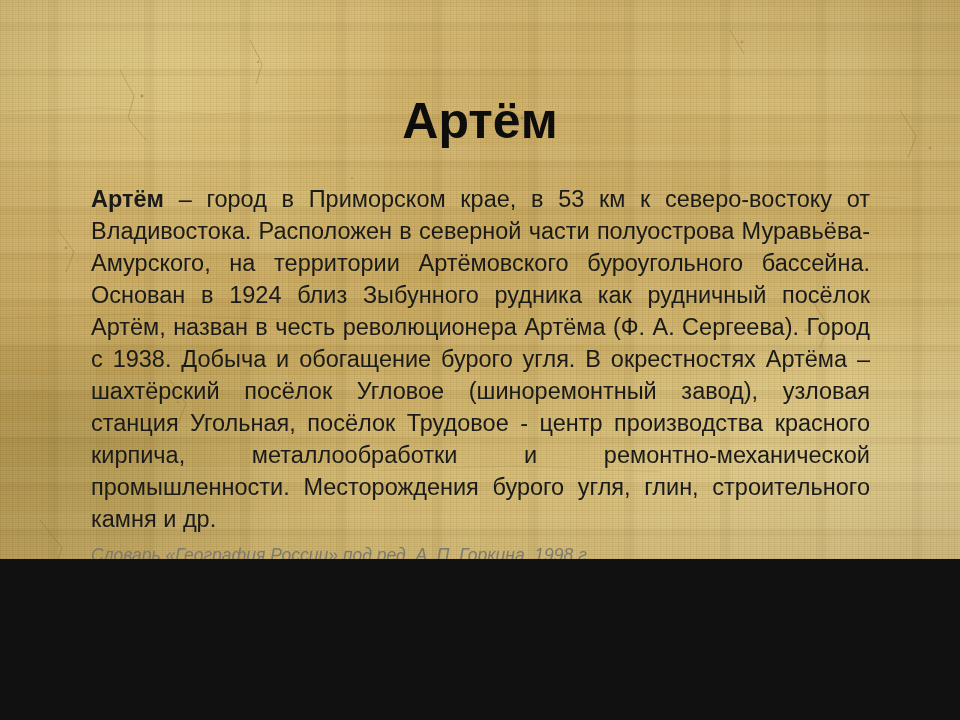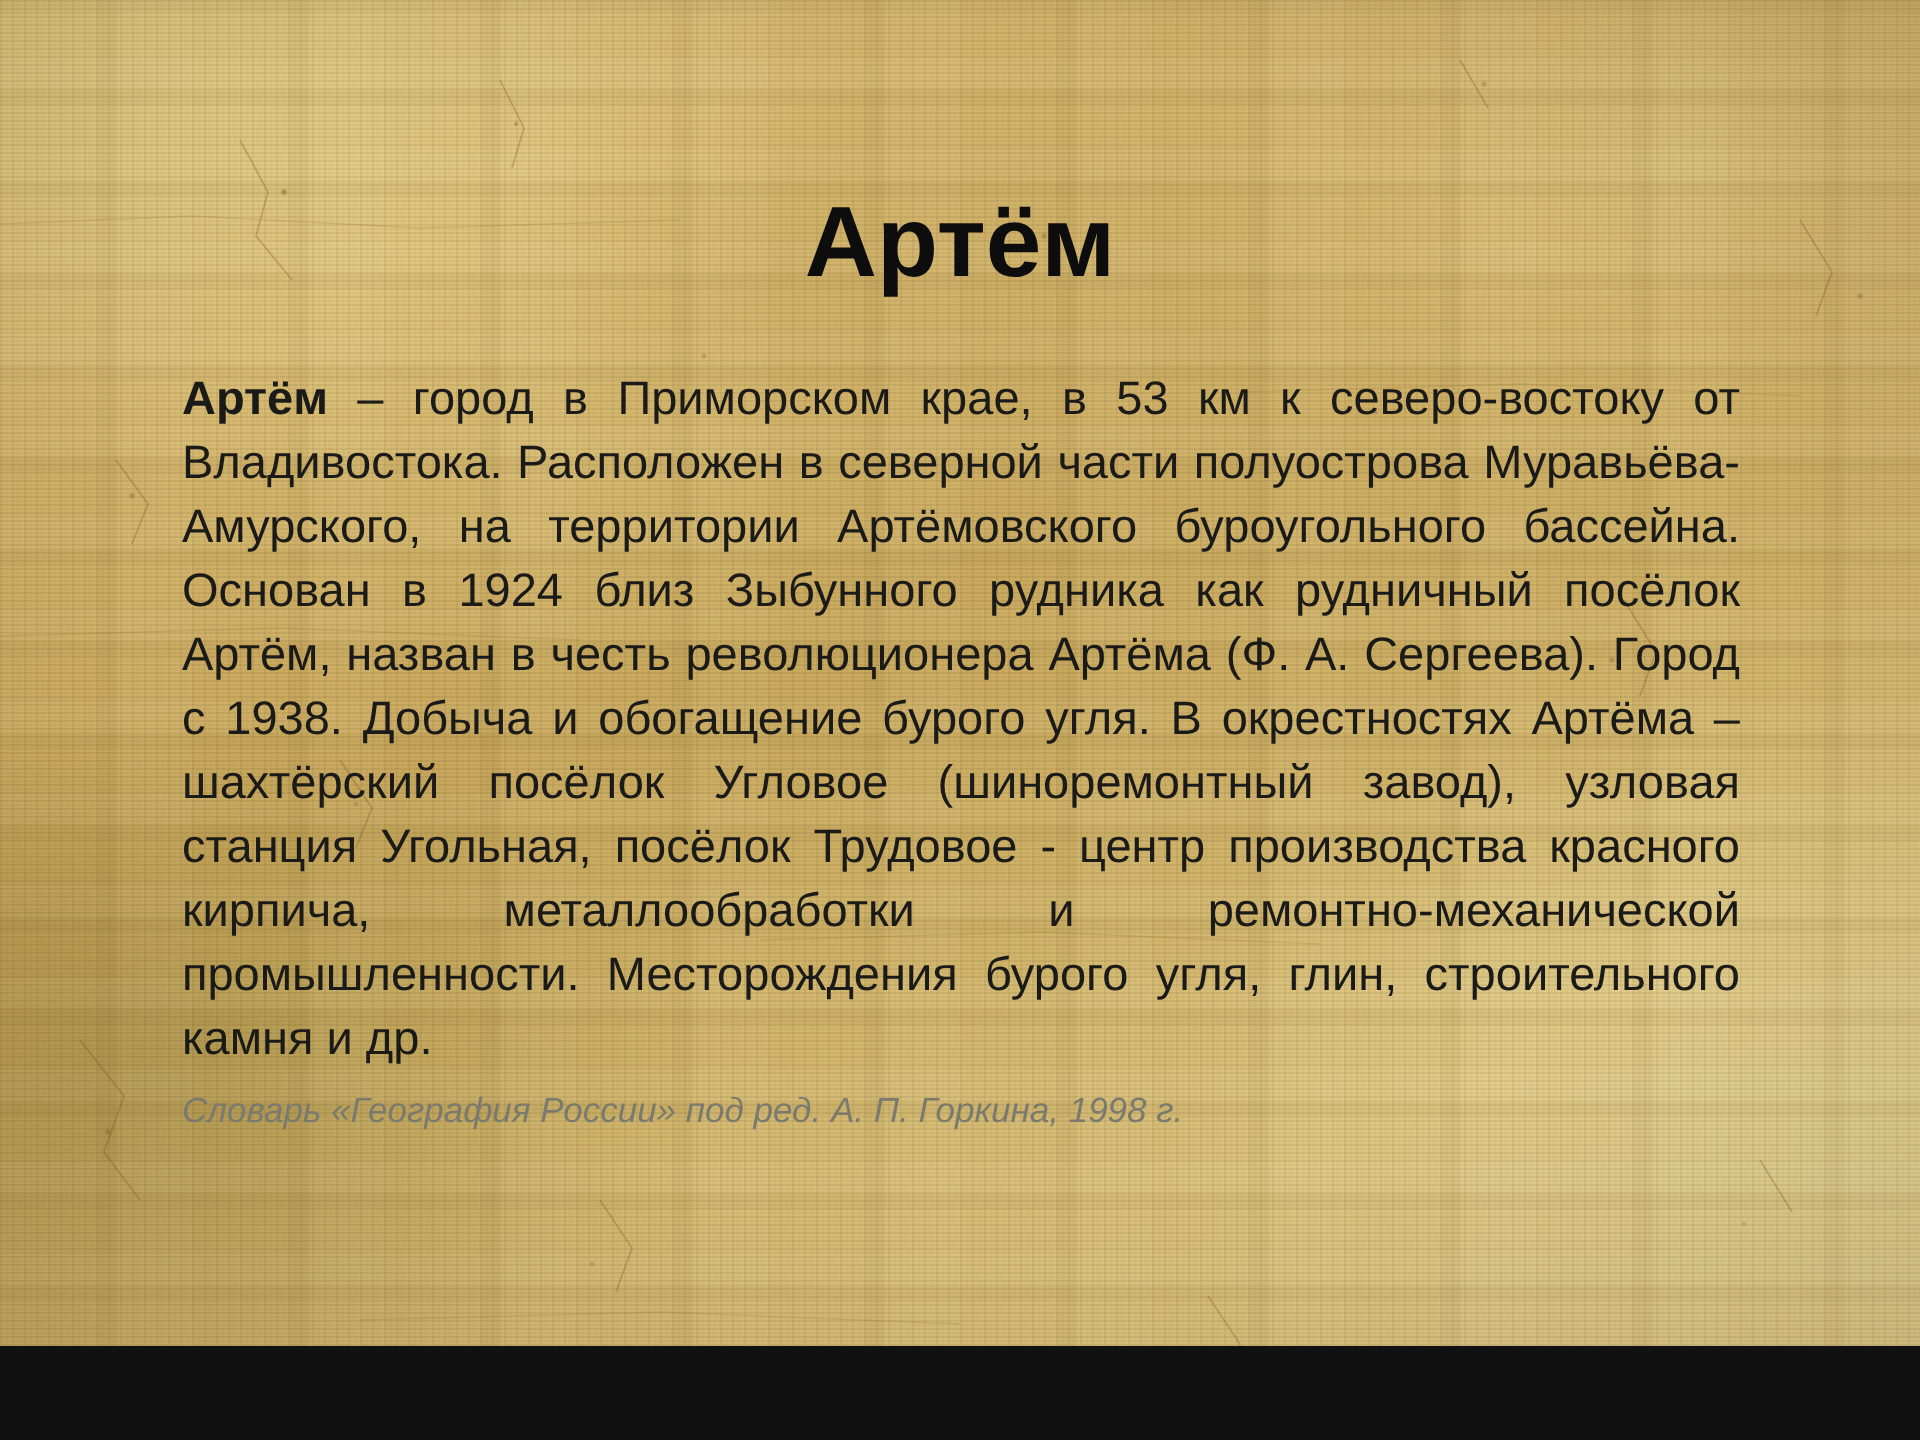--- a/index.html
+++ b/index.html
@@ -5,21 +5,21 @@
 <style>
   html, body {
     margin: 0;
     padding: 0;
     background: #111;
   }
 
   #slide {
     position: relative;
     width: 960px;
-    height: 673px;
+    height: 559px;
     overflow: hidden;
     font-family: "Liberation Sans", "DejaVu Sans", sans-serif;
     
     background-color: #86efac;
   }
 
   
 
   
   .tex-blotch {

